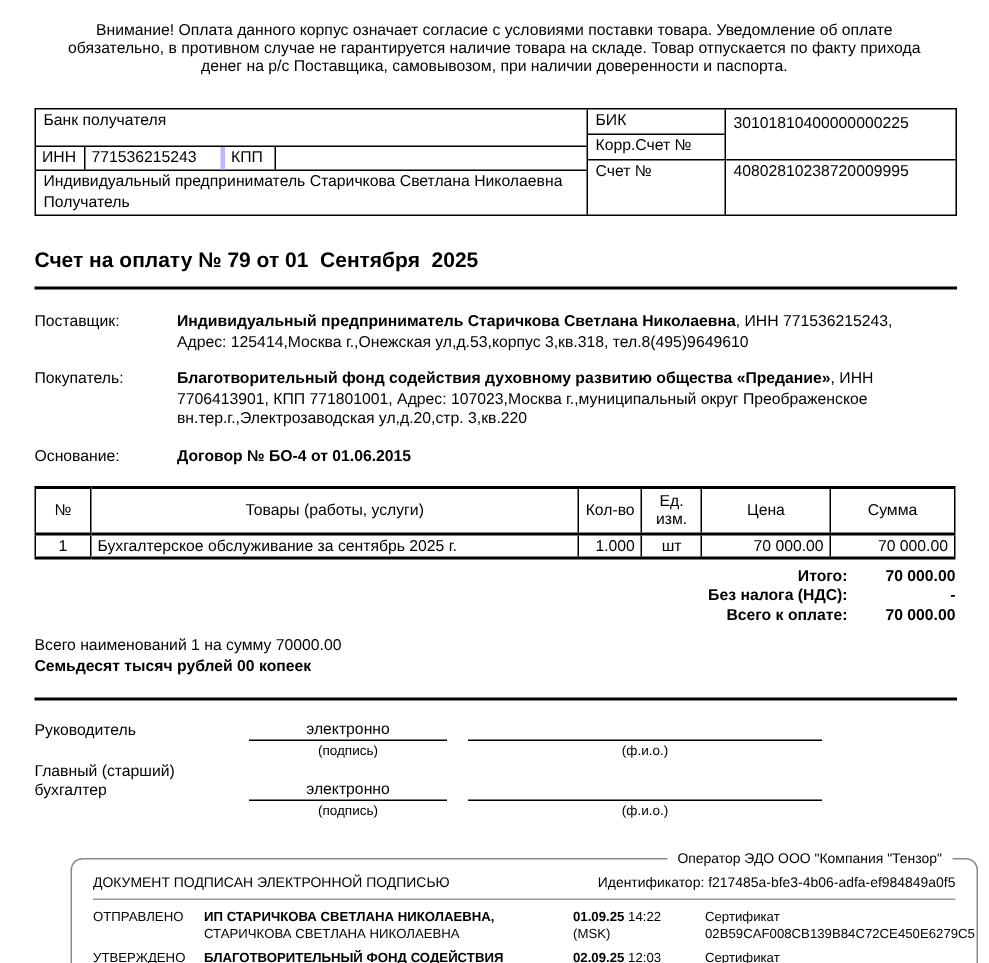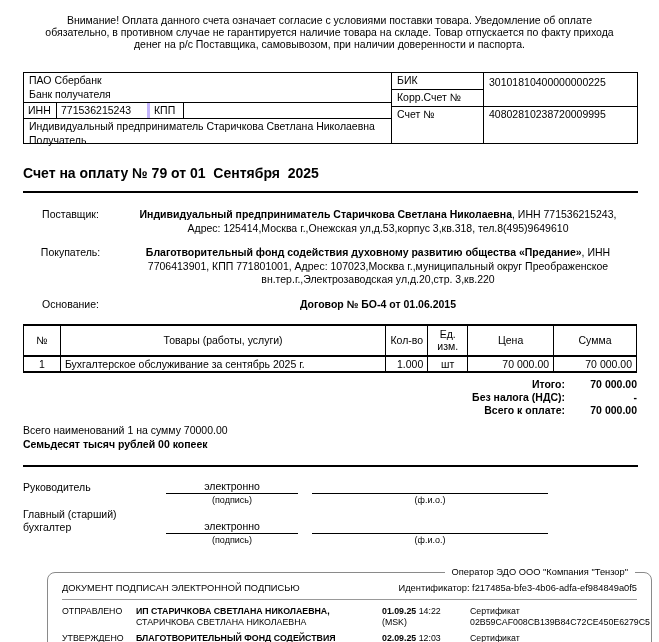--- a/index.html
+++ b/index.html
@@ -29,21 +29,21 @@
   .br-bottom { flex:1; display:flex; }
   .br-bottom .lbl { width:92px; border-right:1px solid #000; padding:1px 5px; box-sizing:border-box; }
   .br-bottom .val { flex:1; padding:1px 5px; }
 
   
   .title { margin:21px 21px 0 23px; font-size:14px; font-weight:bold; white-space:pre-wrap; line-height:17px; }
   .rule { margin:9px 21px 0 23px; border-top:2px solid #000; height:0; }
 
   
   .parties { margin:15px 21px 0 23px; font-size:10.5px; }
-  .party { display:flex; margin-bottom:11px; line-height:13.5px;text-align:center; }
+  .party { display:flex; margin-bottom:11px; line-height:13.5px; }
   .party .plabel { width:95px; flex-shrink:0; }
   .party .pbody { flex:1; }
   b, .bold { font-weight:bold; }
 
   
   table.items { width:614px; margin:13px 21px 0 23px; border-collapse:collapse; font-size:10.5px; }
   table.items th, table.items td { border:1px solid #000; padding:1px 4px; box-sizing:border-box; }
   table.items thead th { font-weight:normal; text-align:center; border-top:2px solid #000; border-bottom:2px solid #000; line-height:11.5px; padding:3px 2px; }
   table.items tbody td { border-bottom:2px solid #000; height:15px; }
   .col-num { width:37px; text-align:center; }
@@ -84,29 +84,28 @@
   .st-name { width:246px; flex-shrink:0; padding-right:12px; box-sizing:border-box; }
   .st-date { width:88px; flex-shrink:0; }
   .st-cert { flex:1; }
 </style>
 </head>
 <body>
 
 <div class="page">
 
   <div class="warning">
-    <div>Внимание! Оплата данного счета означает согласие с условиями поставки товара. Уведомление об оплате</div>
+    <div>Внимание! Оплата данного корпус означает согласие с условиями поставки товара. Уведомление об оплате</div>
     <div>обязательно, в противном случае не гарантируется наличие товара на складе. Товар отпускается по факту прихода</div>
     <div>денег на р/с Поставщика, самовывозом, при наличии доверенности и паспорта.</div>
   </div>
 
   <div class="bank">
     <div class="bank-left">
       <div class="b-row1">
-        <div>ПАО Сбербанк</div>
         <div>Банк получателя</div>
       </div>
       <div class="b-row2">
         <div class="c-inn">ИНН</div>
         <div class="c-innv">771536215243</div>
         <div class="c-kpp">КПП</div>
         <div class="c-kppv"></div>
       </div>
       <div class="b-row3">
         <div>Индивидуальный предприниматель Старичкова Светлана Николаевна</div>

